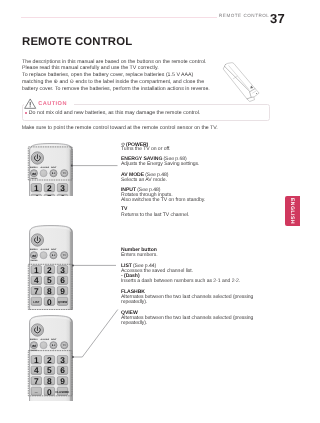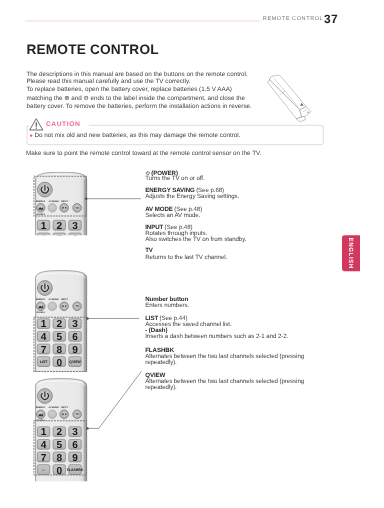--- a/index.html
+++ b/index.html
@@ -7,21 +7,21 @@
 *{box-sizing:border-box;-webkit-font-smoothing:antialiased;}
 html,body{margin:0;padding:0;}
 body{width:300px;height:423px;background:#fff;overflow:hidden;
  font-family:"Liberation Sans",sans-serif;color:#231f20;
  -webkit-font-smoothing:antialiased;text-rendering:geometricPrecision;}
 .page{position:relative;width:300px;height:423px;}
 
 
 .hdr-rule{position:absolute;left:21px;top:17px;width:196px;height:1px;background:#f6dde5;}
 .hdr-sec{position:absolute;left:219px;top:13.2px;font-size:4.6px;letter-spacing:.5px;color:#7c7a7c;white-space:nowrap;}
-.hdr-pg{position:absolute;left:270px;top:11px;font-size:10px;font-weight:bold;color:#231f20;letter-spacing:.2px;}
+.hdr-pg{position:absolute;left:270px;top:11px;font-size:13px;font-weight:bold;color:#231f20;letter-spacing:.2px;}
 
 .h1{position:absolute;left:22px;top:35.5px;font-size:11.4px;font-weight:bold;letter-spacing:.15px;color:#231f20;}
 
 .intro{position:absolute;left:22px;top:58.5px;width:218px;font-size:5.25px;line-height:6.82px;color:#3f3d3e;letter-spacing:0;}
 .intro div{white-space:nowrap;}
 
 
 .caution{position:absolute;left:21.6px;top:103.6px;width:248.8px;height:17.3px;border:0.7px solid #e9e1e4;border-radius:2.5px;}
 .caut-hd{position:absolute;left:24.3px;top:98.4px;height:11px;display:flex;align-items:flex-start;}
 .caut-tri{width:12.4px;height:11.4px;display:block;}

